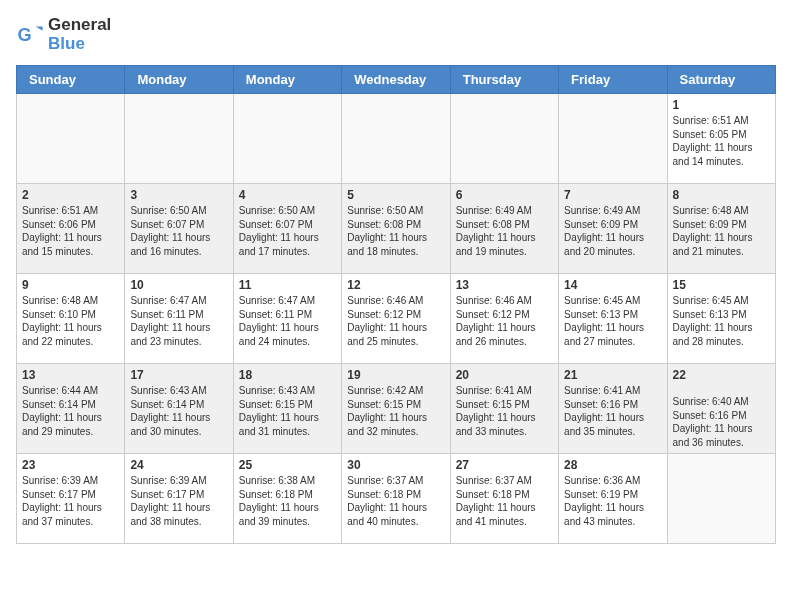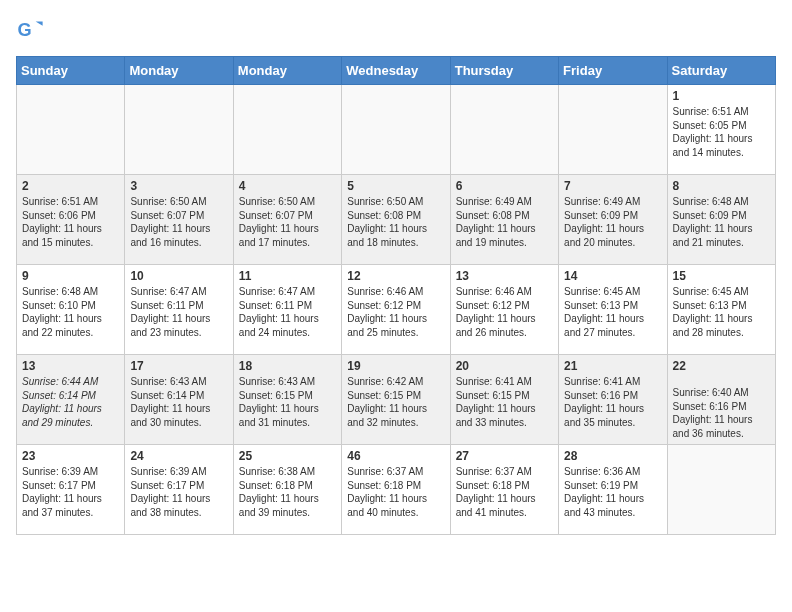--- a/index.html
+++ b/index.html
@@ -39,21 +39,21 @@
     }
     .calendar {
       width: 100%;
       border-collapse: collapse;
       border: 1px solid #ccc;
     }
     .calendar th {
       background-color: #4a86c8;
       color: #fff;
       font-size: 13px;
-      padding: 6px 4px;
+      padding: 6px 12px;
       text-align: left;
       border: 1px solid #3a76b8;
     }
     .calendar td {
       vertical-align: top;
       border: 1px solid #ccc;
       padding: 4px 5px;
       width: 108px;
       height: 90px;
       font-size: 10.5px;
@@ -79,20 +79,24 @@
   </style>
 </head>
 <body>
 
 <div class="header-area">
   <div class="logo">
     <svg class="logo-icon" viewBox="0 0 40 40">
       <text x="2" y="28" font-size="26" font-weight="bold" fill="#4a90d9">G</text>
       <polygon points="28,8 38,14 38,8" fill="#4a90d9"></polygon>
     </svg>
+    <div>
+      <div style="font-size:17px;font-weight:bold;color:#333;line-height:1.1">General</div>
+      <div style="font-size:17px;font-weight:bold;color:#4a90d9;line-height:1.1">Blue</div>
+    </div>
   </div>
   <div class="title-area">
     <div class="month-title"></div>
     <div class="location-title"></div>
   </div>
 </div>
 
 <table class="calendar">
   <thead>
     <tr>
@@ -204,21 +208,21 @@
         <td>
           <div class="day-num">15</div>
           <div class="cell-text" style="white-space: pre-line;">Sunrise: 6:45 AM
 Sunset: 6:13 PM
 Daylight: 11 hours and 28 minutes.</div>
         </td>
       </tr>
       <tr class="row-shade">
         <td>
           <div class="day-num">13</div>
-          <div class="cell-text" style="white-space: pre-line; font-style: italic;">Sunrise: 6:44 AM
+          <div class="cell-text" style="white-space: pre-line;">Sunrise: 6:44 AM
 Sunset: 6:14 PM
 Daylight: 11 hours and 29 minutes.</div>
         </td>
         <td>
           <div class="day-num">17</div>
           <div class="cell-text" style="white-space: pre-line;">Sunrise: 6:43 AM
 Sunset: 6:14 PM
 Daylight: 11 hours and 30 minutes.</div>
         </td>
         <td>
@@ -265,21 +269,21 @@
 Sunset: 6:17 PM
 Daylight: 11 hours and 38 minutes.</div>
         </td>
         <td>
           <div class="day-num">25</div>
           <div class="cell-text" style="white-space: pre-line;">Sunrise: 6:38 AM
 Sunset: 6:18 PM
 Daylight: 11 hours and 39 minutes.</div>
         </td>
         <td>
-          <div class="day-num">46</div>
+          <div class="day-num">30</div>
           <div class="cell-text" style="white-space: pre-line;">Sunrise: 6:37 AM
 Sunset: 6:18 PM
 Daylight: 11 hours and 40 minutes.</div>
         </td>
         <td>
           <div class="day-num">27</div>
           <div class="cell-text" style="white-space: pre-line;">Sunrise: 6:37 AM
 Sunset: 6:18 PM
 Daylight: 11 hours and 41 minutes.</div>
         </td>

